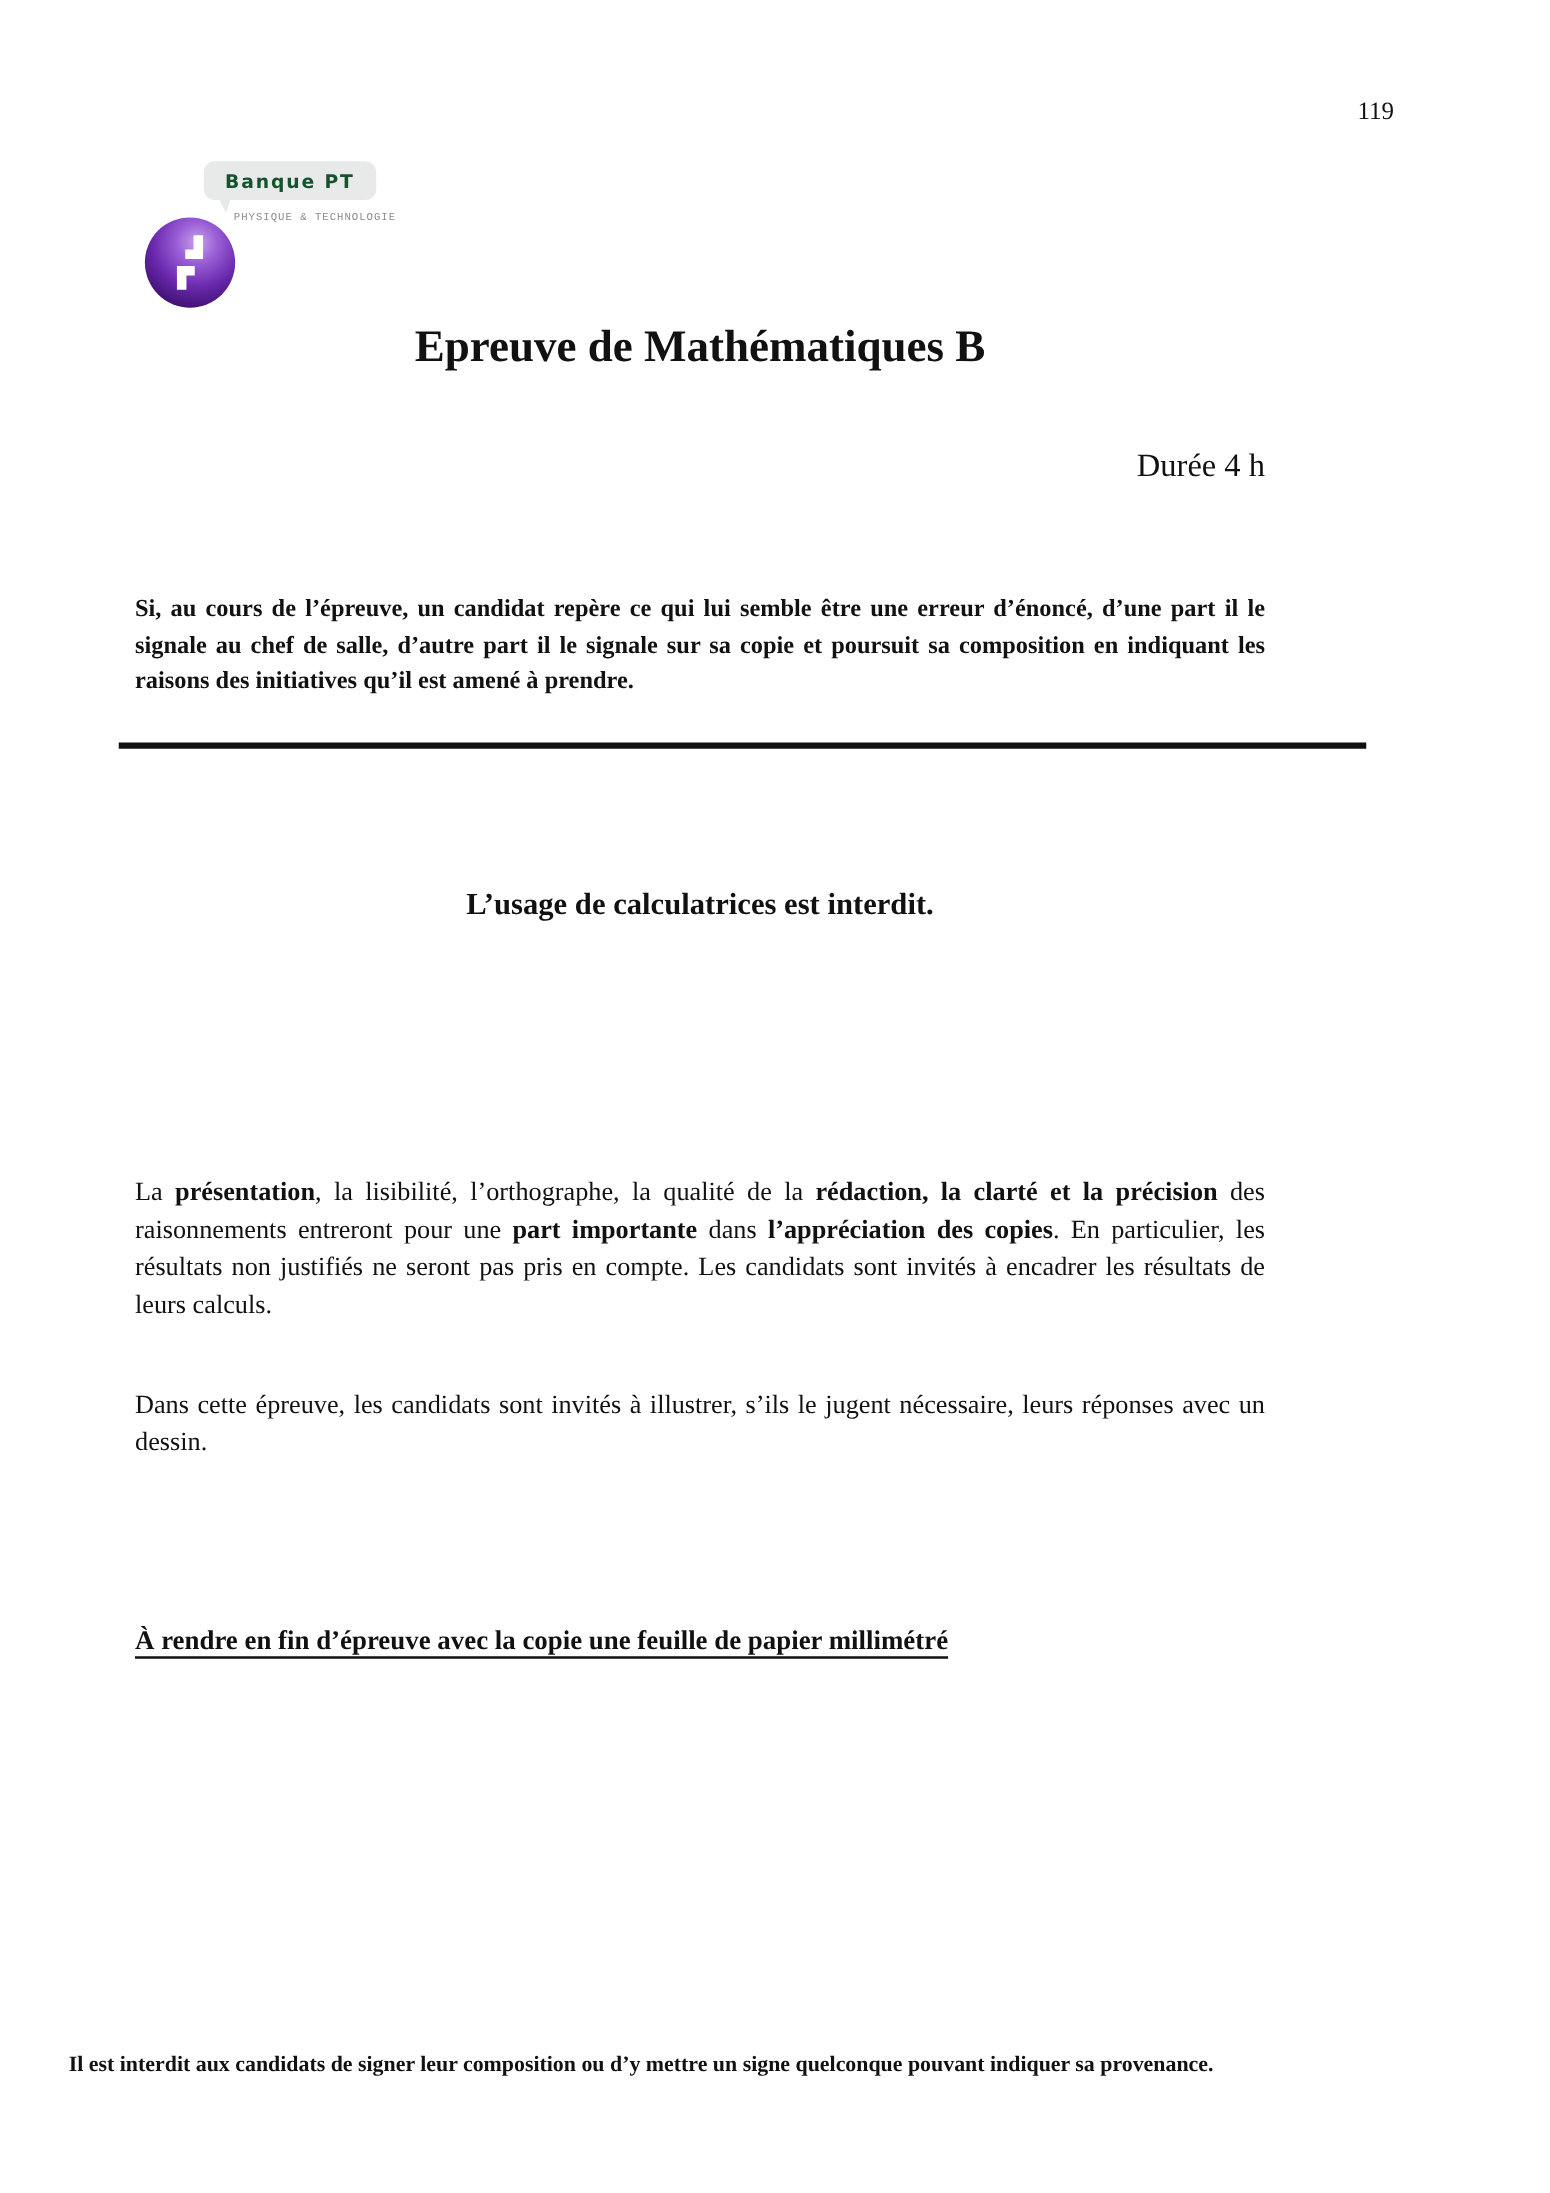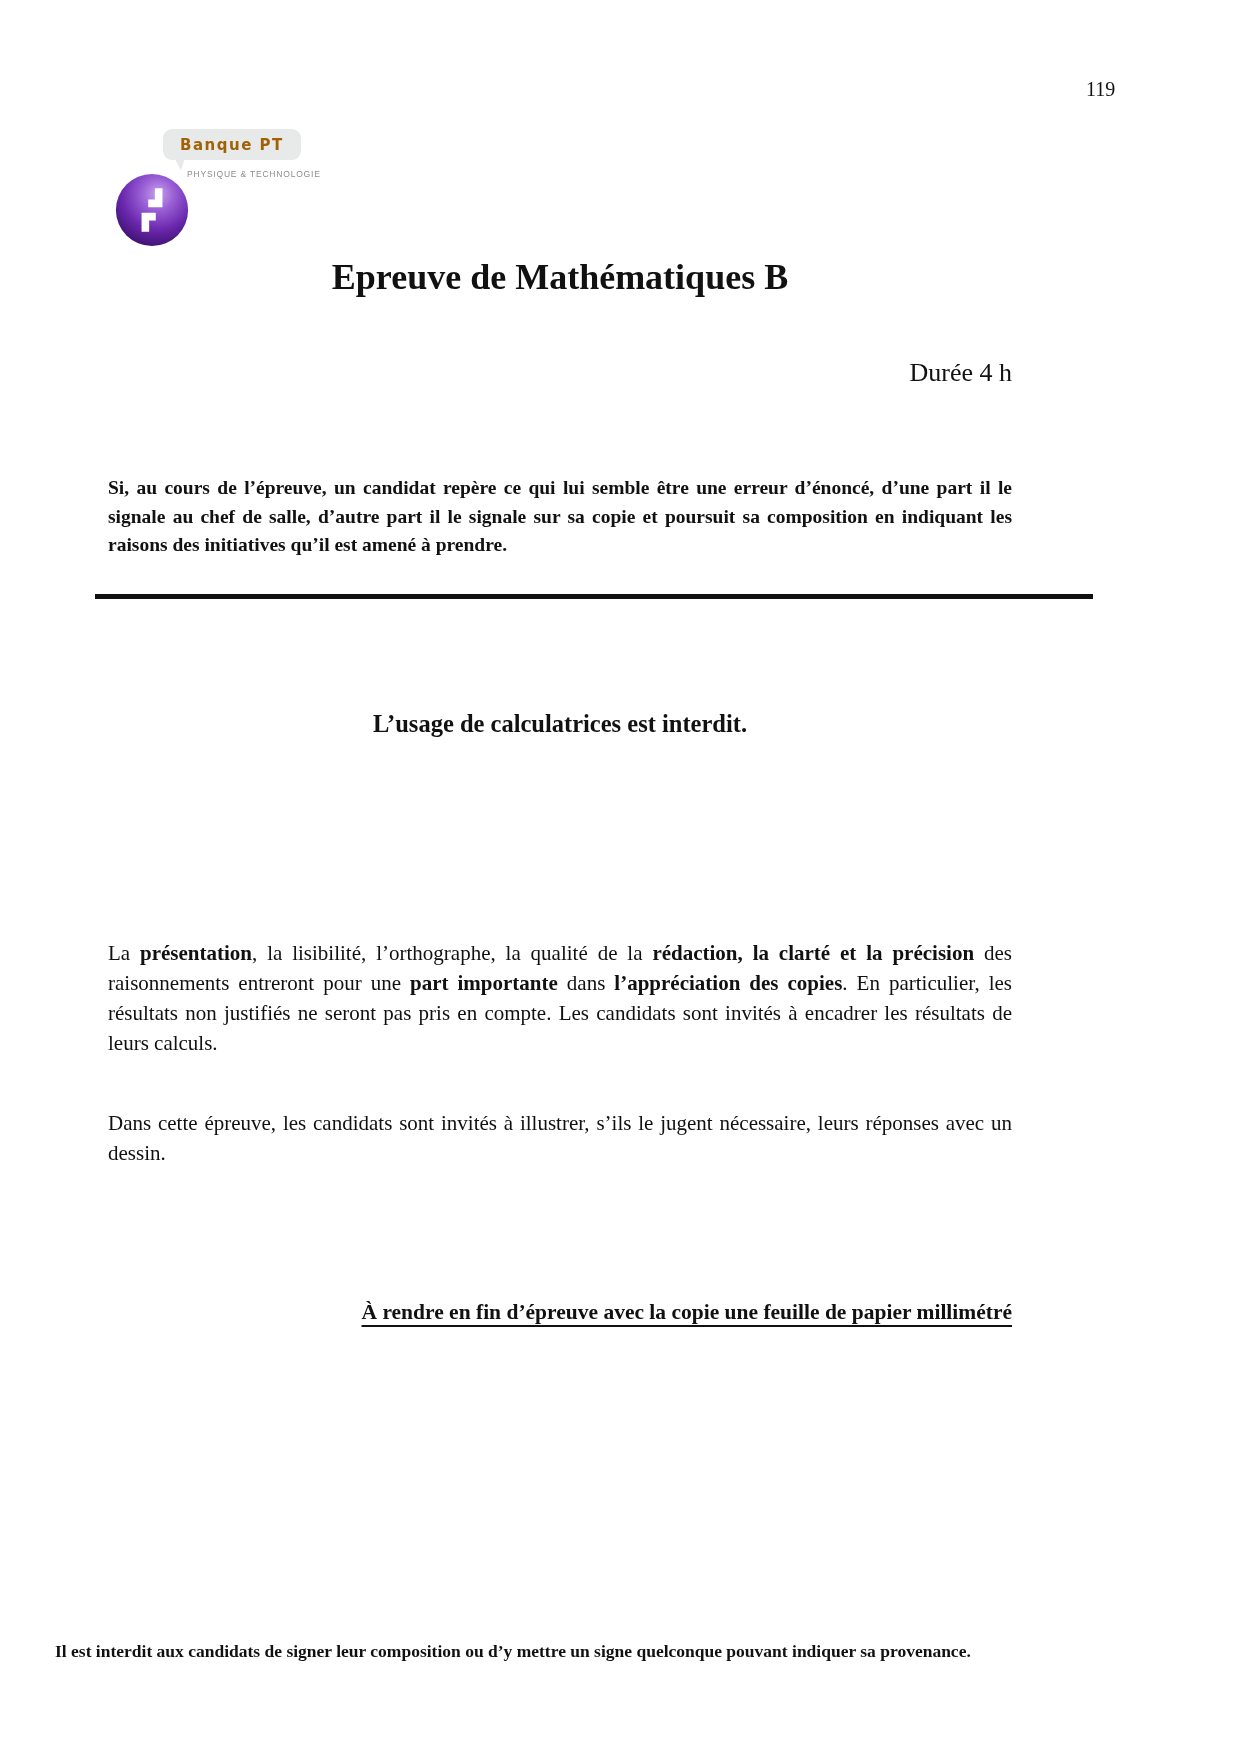--- a/index.html
+++ b/index.html
@@ -24,34 +24,34 @@
     left: 163px; top: 129px;
     height: 31px;
     background: #e8eaea;
     border-radius: 9px;
     display: flex; align-items: center;
     padding: 0 17px;
     font-family: "DejaVu Sans", sans-serif;
     font-weight: bold;
     font-size: 15px;
     letter-spacing: 1.5px;
-    color: #a16207;
+    color: #14532d;
   }
   .logo-bubble::after {
     content: "";
     position: absolute;
     left: 8px; bottom: -9px;
     width: 0; height: 0;
     border-top: 12px solid #e8eaea;
     border-left: 12px solid transparent;
     transform: rotate(18deg);
   }
   .logo-subtitle {
     left: 187px; top: 169px;
-    font-family: Liberation Sans, sans-serif;
+    font-family: Liberation Mono, monospace;
     font-size: 8.5px;
     letter-spacing: 0.8px;
     color: #878d91;
   }
   .logo-sphere { left: 114px; top: 172px; width: 76px; height: 76px; }
 
   
   .col { left: 108px; width: 904px; }
 
   .doc-title {
@@ -98,21 +98,21 @@
     font-size: 21px;
     line-height: 30px;
     text-align: justify;
   }
   .p1 { top: 938px; }
   .p2 { top: 1108px; }
   .p3 { top: 1198px; text-align: left; }
 
   .return-note {
     top: 1300px;
-    text-align: right;
+    text-align: left;
     font-weight: bold;
     font-size: 21.5px;
   }
   .return-note span {
     text-decoration: underline;
     text-decoration-thickness: 2px;
     text-underline-offset: 6px;
   }
   .turn-page {
     top: 1576px;

